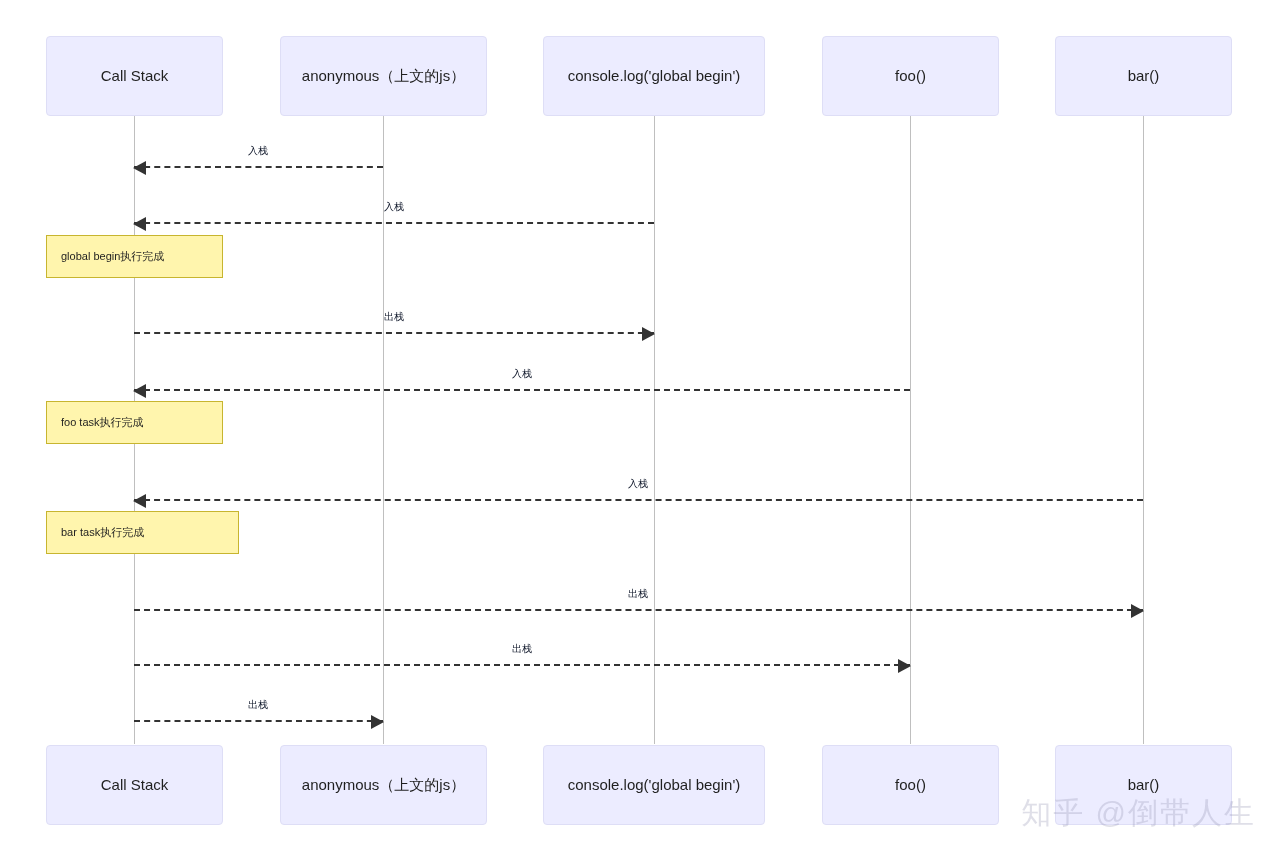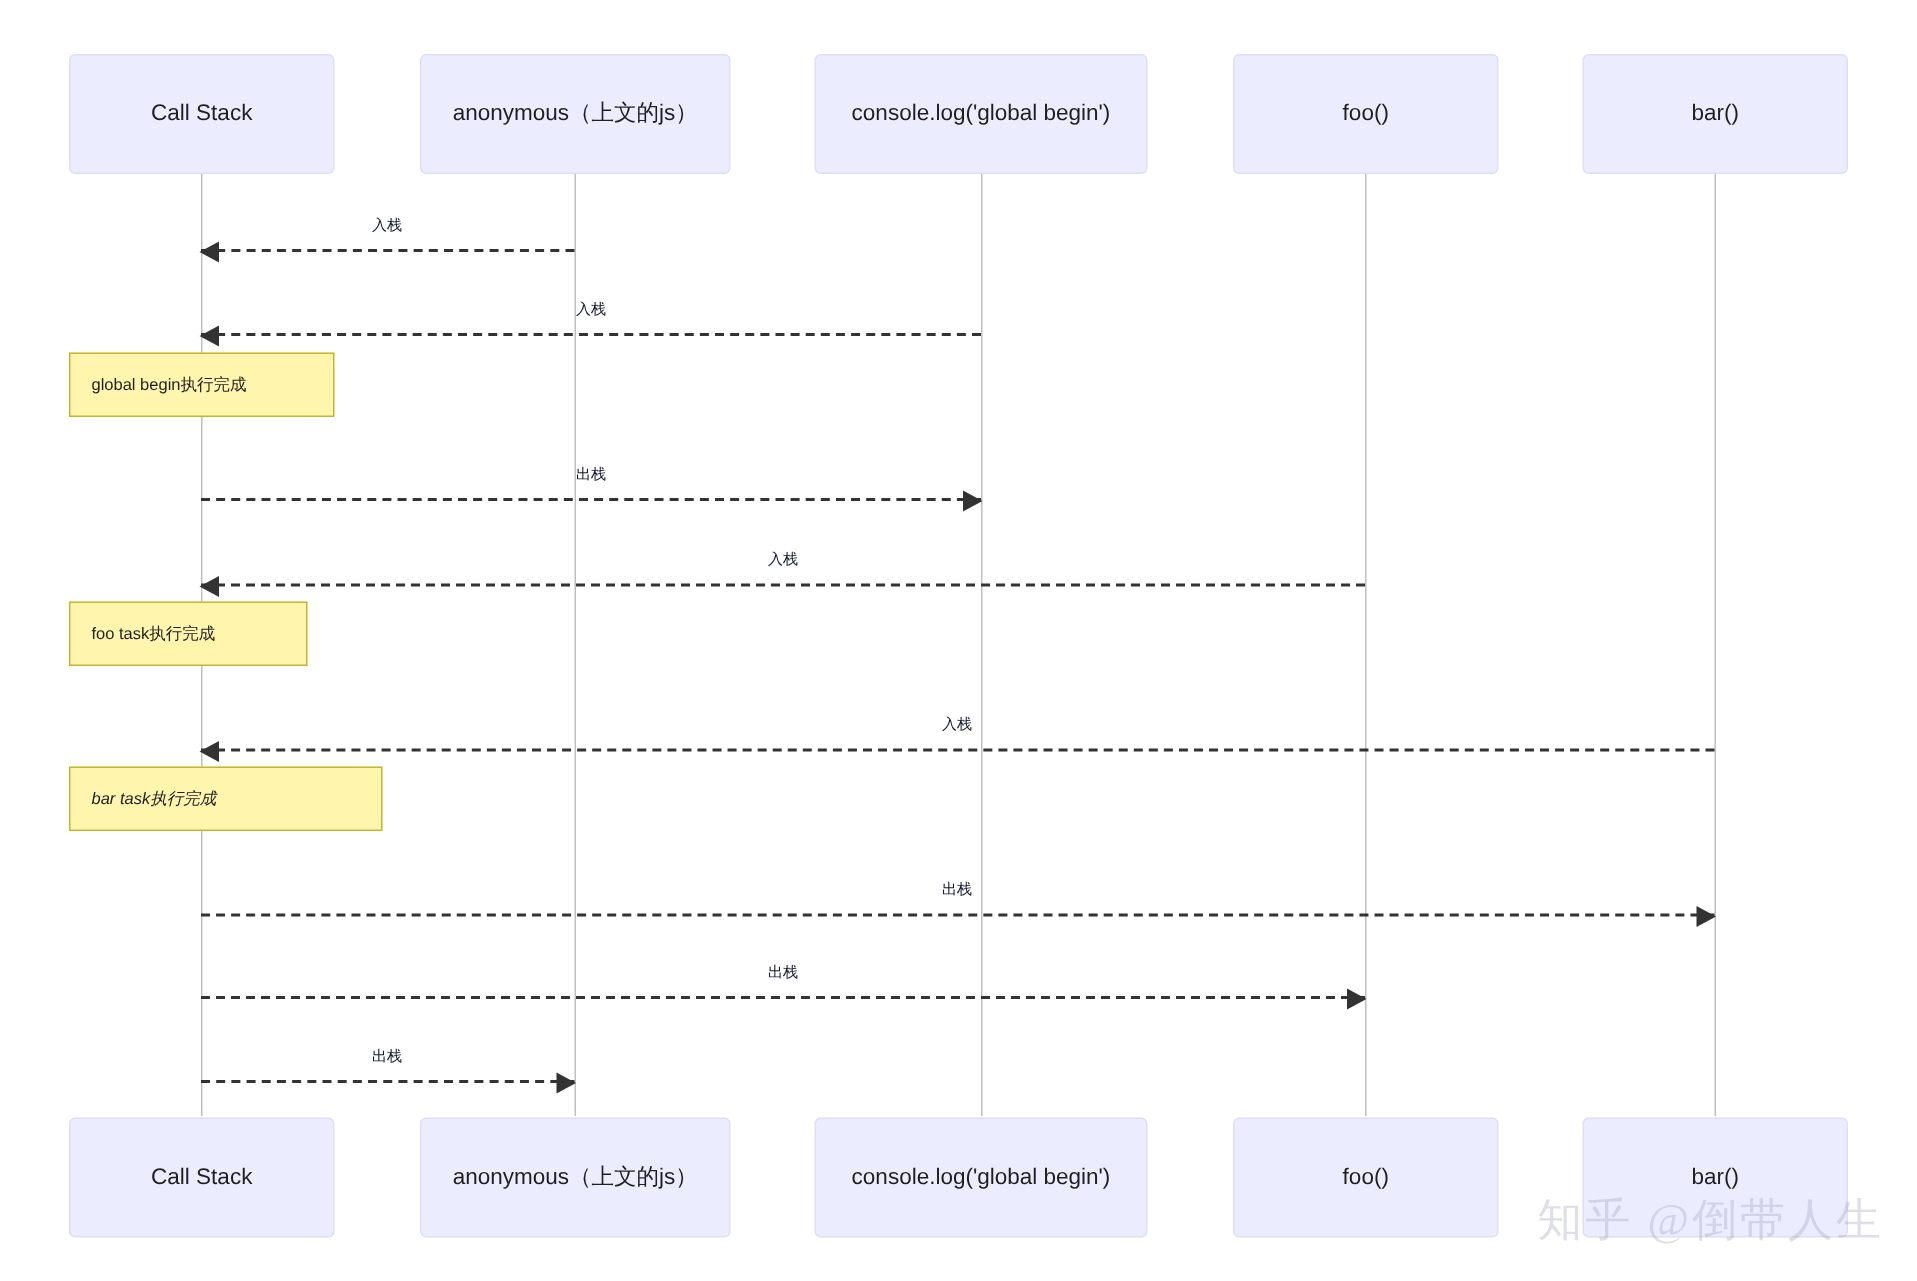--- a/index.html
+++ b/index.html
@@ -101,21 +101,21 @@
   
   .watermark {
     position: absolute;
     right: 22px;
     bottom: 20px;
     font-size: 30px;
     letter-spacing: 2px;
     color: rgba(150, 150, 180, 0.30);
     white-space: nowrap;
     user-select: none;
-    font-family: Liberation Serif, serif;
+    font-family: Liberation Sans, sans-serif;
   }
 </style>
 </head>
 <body>
 
 <div id="diagram">
     <div class="lifeline" style="left: 134px;"></div>
     <div class="lifeline" style="left: 383px;"></div>
     <div class="lifeline" style="left: 654px;"></div>
     <div class="lifeline" style="left: 910px;"></div>
@@ -178,21 +178,21 @@
       <div class="arrowhead right"></div>
     </div>
     <div class="msg-label" style="left: 522px; top: 654px;">出栈</div>
     <div class="msg" style="left: 134px; width: 249px; top: 720px;">
       <div class="arrowhead right"></div>
     </div>
     <div class="msg-label" style="left: 258px; top: 710px;">出栈</div>
     <div class="note" style="left: 46px; top: 235px; width: 177px;">
       <span>global begin执行完成</span>
     </div>
-    <div class="note" style="left: 46px; top: 401px; width: 159px;">
+    <div class="note" style="left: 46px; top: 401px; width: 177px;">
       <span>foo task执行完成</span>
     </div>
-    <div class="note" style="left: 46px; top: 511px; width: 209px; font-style: italic;">
+    <div class="note" style="left: 46px; top: 511px; width: 193px;">
       <span>bar task执行完成</span>
     </div>
   </div>
 
 <div class="watermark">知乎 @倒带人生</div>
 
 </body></html>

